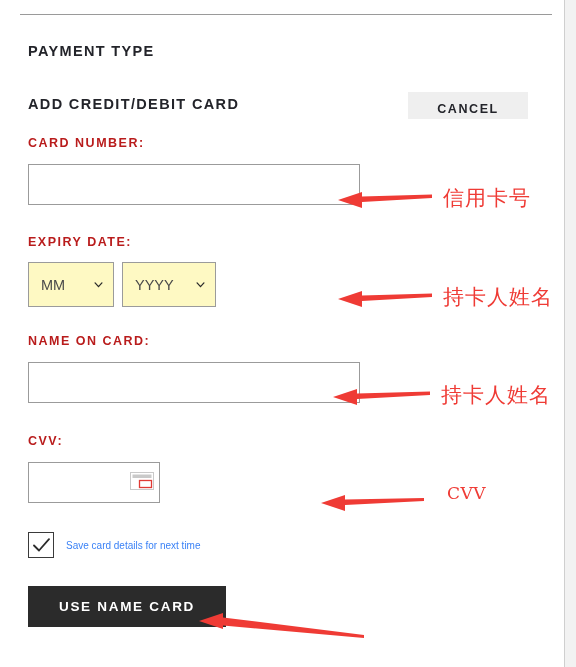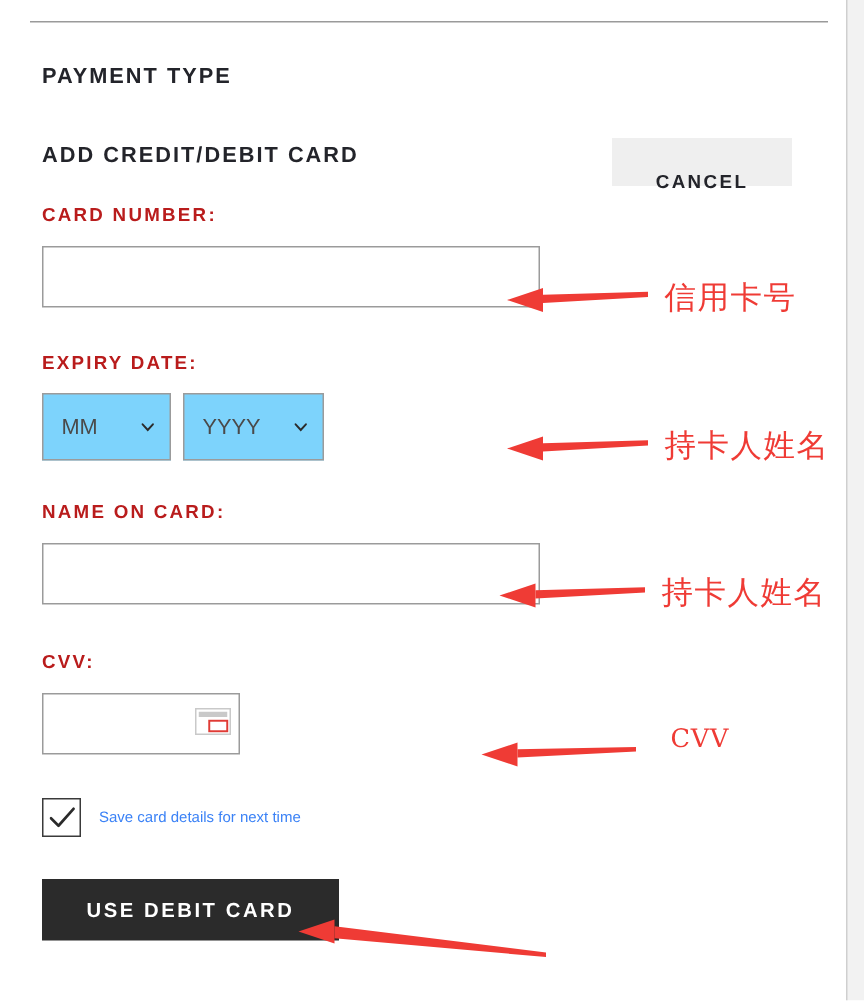--- a/index.html
+++ b/index.html
@@ -50,21 +50,21 @@
   #payment-type-title { top: 43px; }
   #add-card-title     { top: 96px; }
 
   
   #cancel-button {
     position: absolute;
     left: 408px; top: 92px;
     width: 120px; height: 27px;
     background: #efefef;
     border: none;
-    padding: 16px;
+    padding: 4px;
     font-family: "Liberation Sans", sans-serif;
     font-size: 12.5px;
     font-weight: bold;
     letter-spacing: 1.6px;
     color: #23242a;
     cursor: pointer;
     line-height: 27px;
     text-align: center;
   }
 
@@ -106,21 +106,21 @@
     width: 24px; height: 20px;
     pointer-events: none;
   }
 
   
   .select-wrap {
     position: absolute;
     height: 45px;
     border: 1px solid #9b9b9b;
     box-sizing: border-box;
-    background: #7dd3fc;
+    background: #fef9c3;
   }
   #expiry-month-wrap { left: 28px; top: 262px; width: 86px; }
   #expiry-year-wrap  { left: 122px; top: 262px; width: 94px; }
   .select-wrap select {
     -webkit-appearance: none;
     appearance: none;
     width: 100%;
     height: 100%;
     border: none;
     background: transparent;
@@ -247,21 +247,21 @@
 
   <div id="save-card-row">
     <div id="save-card-checkbox">
       <svg width="17" height="15" viewBox="0 0 17 15">
         <path d="M1 7.5 L6 12.5 L16 1.2" fill="none" stroke="#2b2b2b" stroke-width="1.8" stroke-linecap="round" stroke-linejoin="round"></path>
       </svg>
     </div>
     <div id="save-card-label">Save card details for next time</div>
   </div>
 
-  <button id="use-this-card-button">USE DEBIT CARD</button>
+  <button id="use-this-card-button">USE NAME CARD</button>
 
   <div id="annotation-layer">
 
     <svg width="576" height="667" viewBox="0 0 576 667" style="position:absolute;left:0;top:0;">
 
       <g>
         <polygon points="338,184 362,176 362,192" fill="#ef3b35"></polygon>
         <polygon points="362,180.5 432,178.5 432,182 362,186" fill="#ef3b35"></polygon>
       </g>
 

